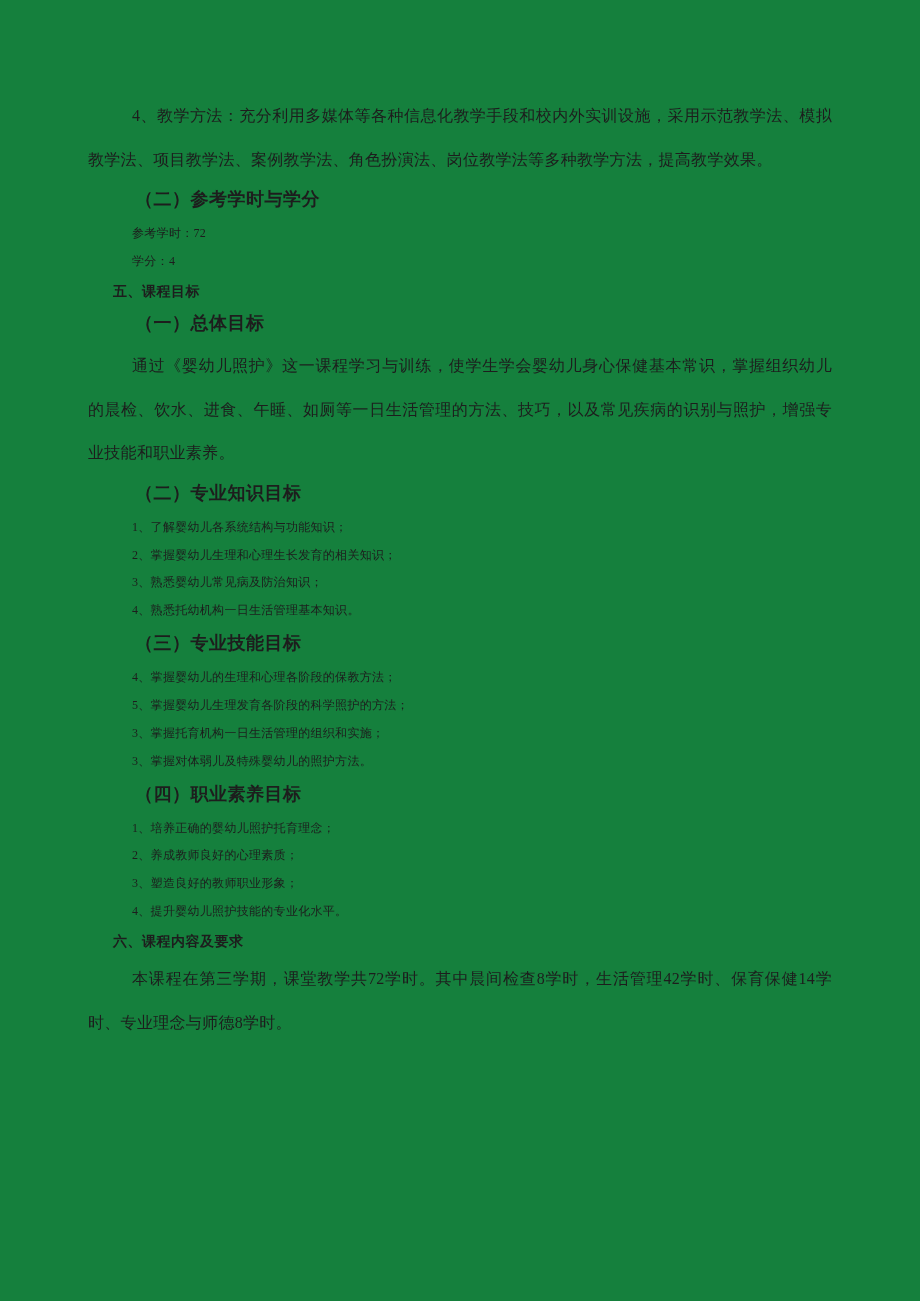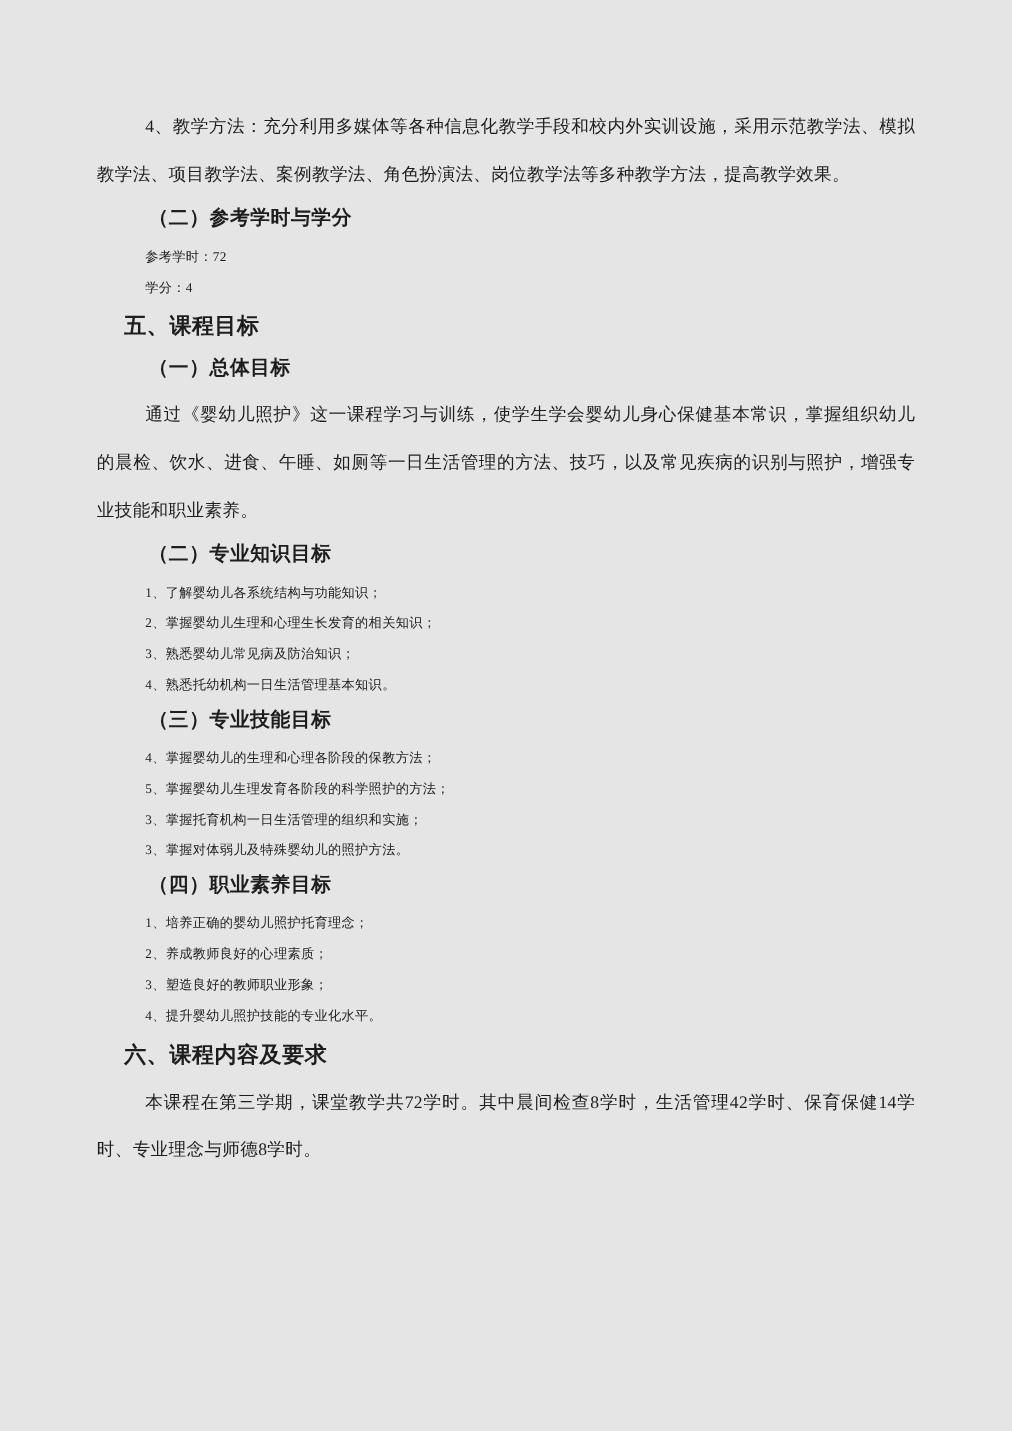--- a/index.html
+++ b/index.html
@@ -11,41 +11,41 @@
     width: 920px;
     min-height: 1301px;
     font-family: "Liberation Serif", serif;
     color: #1d1d1d;
   }
   .page {
     box-sizing: border-box;
     width: 920px;
     min-height: 1301px;
     padding: 94px 88px 60px 88px;
-    background: #e5e5e5;
+    background: #15803d;
   }
   .para {
     margin: 0;
     font-size: 16px;
     line-height: 2.72;
     text-indent: 2.75em;
     text-align: justify;
     letter-spacing: 0.3px;
   }
   .line {
     margin: 0;
     font-size: 12px;
     line-height: 2.32;
     padding-left: 44px;
     letter-spacing: 0.3px;
   }
   .heading-l1 {
     margin: 2px 0;
     font-family: "Liberation Sans", sans-serif;
-    font-size: 20px;
+    font-size: 14px;
     font-weight: 600;
     line-height: 1.95;
     padding-left: 25px;
     letter-spacing: 0.5px;
   }
   .heading-l2 {
     margin: 2px 0;
     font-family: Liberation Mono, monospace;
     font-size: 18px;
     font-weight: 600;

